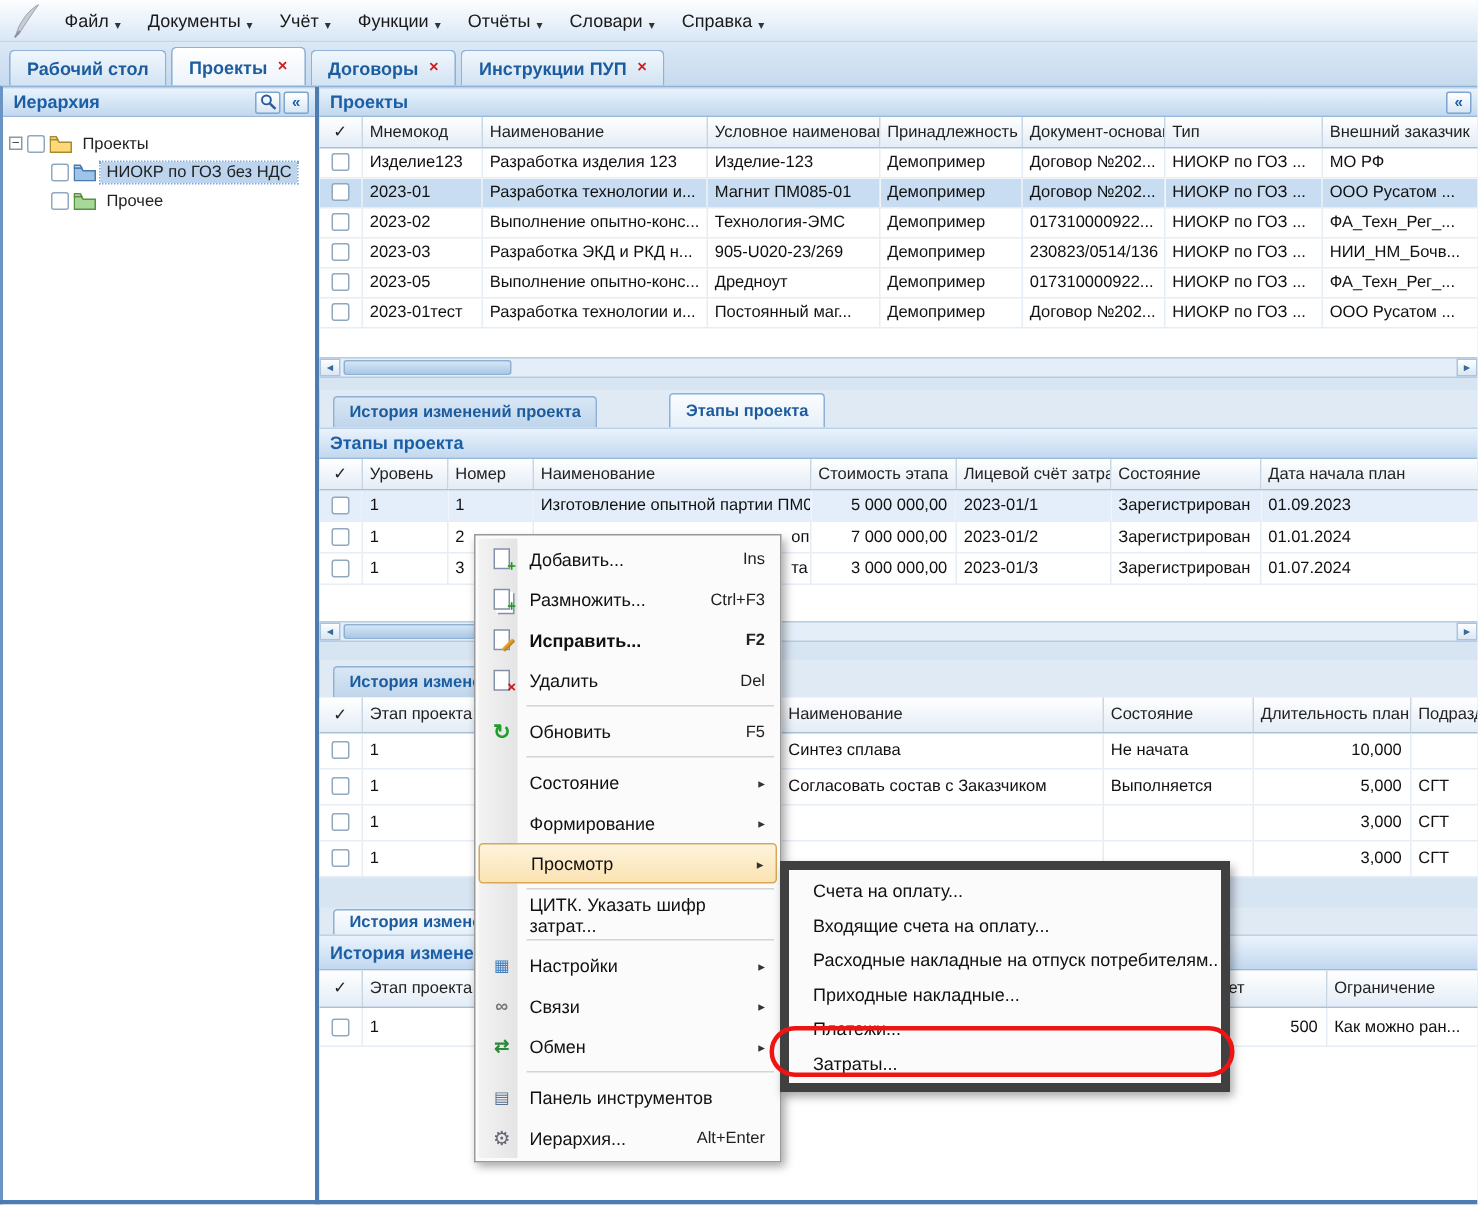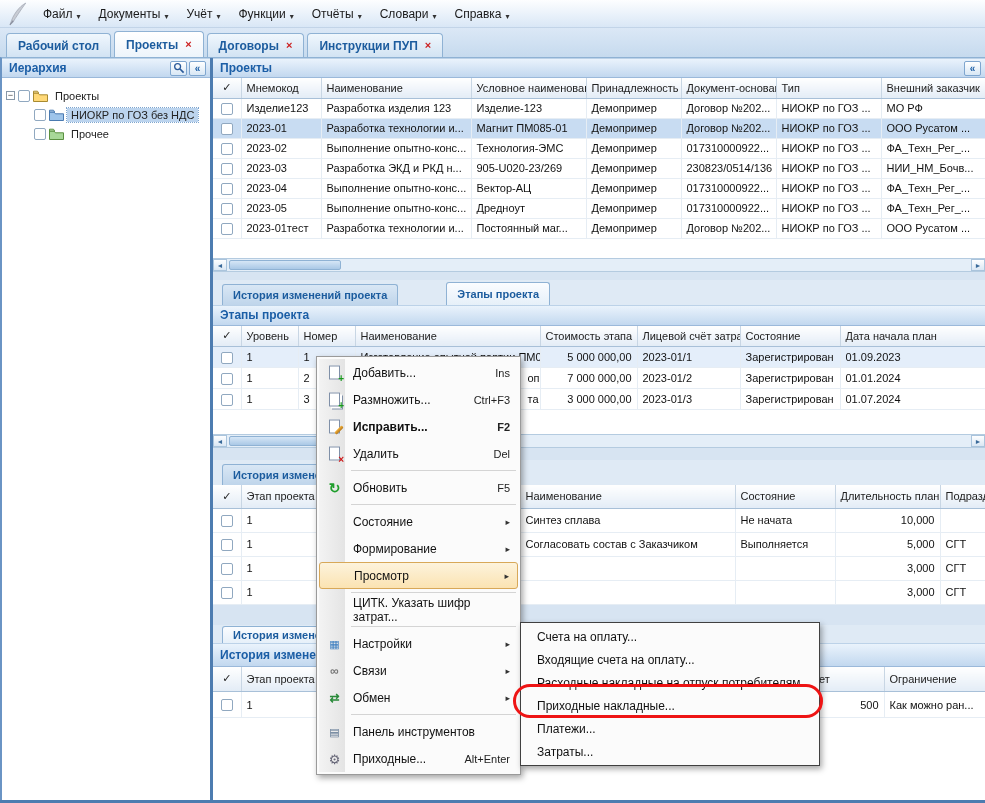--- a/index.html
+++ b/index.html
@@ -158,23 +158,23 @@
 .g-ref { color: #1f9e2c; font-size: 14px; font-weight: bold; }
 .g-ext { color: #3c7ec0; font-size: 11px; }
 .g-link { color: #777; font-size: 12px; font-weight: bold; }
 .g-exch { color: #2a8a3a; font-size: 12px; font-weight: bold; }
 .g-tb { color: #5a7390; font-size: 11px; }
 .g-set { color: #667; font-size: 13px; }
 
 
 .smenu {
   position: absolute; left: 520px; top: 574px; width: 300px;
-  background: #fbfbfb; border: 1px solid #404040;
+  background: #fbfbfb; border: 6px solid #404040;
   box-shadow: 2px 3px 6px rgba(0,0,0,.35);
-  padding: 2px; z-index: 11; margin-top: 48px;
+  padding: 2px; z-index: 11;
 }
 .sm-item { height: 23px; display: flex; align-items: center; padding: 0 10px 0 14px; font-size: 12px; color: #111; white-space: nowrap; overflow: hidden; }
 
 
 .ann {
   position: absolute; left: 513px; top: 684px; width: 310px; height: 34px;
   border: 3px solid #ee1414; border-radius: 17px;
   z-index: 12; pointer-events: none;
 }
 </style>
@@ -343,30 +343,20 @@
         <td>2023-03</td>
             <td>Разработка ЭКД и РКД н...</td>
             <td>905-U020-23/269</td>
             <td>Демопример</td>
             <td>230823/0514/136</td>
             <td>НИОКР по ГОЗ ...</td>
             <td>НИИ_НМ_Бочв...</td>
       </tr>
       <tr>
         <td class="cbc"><span class="cb"></span></td>
-        <td>2023-04</td>
-            <td>Выполнение опытно-конс...</td>
-            <td>Вектор-АЦ</td>
-            <td>Демопример</td>
-            <td>017310000922...</td>
-            <td>НИОКР по ГОЗ ...</td>
-            <td>ФА_Техн_Рег_...</td>
-      </tr>
-      <tr>
-        <td class="cbc"><span class="cb"></span></td>
         <td>2023-05</td>
             <td>Выполнение опытно-конс...</td>
             <td>Дредноут</td>
             <td>Демопример</td>
             <td>017310000922...</td>
             <td>НИОКР по ГОЗ ...</td>
             <td>ФА_Техн_Рег_...</td>
       </tr>
       <tr>
         <td class="cbc"><span class="cb"></span></td>
@@ -650,21 +640,21 @@
     <span>Обмен</span>
       <span class="sub">▸</span>
   </div>
   <div class="cm-sep"></div>
   <div class="cm-item">
     <span class="mi g-tb">▤</span>
     <span>Панель инструментов</span>
   </div>
   <div class="cm-item">
     <span class="mi g-set">⚙</span>
-    <span>Приходные...</span>
+    <span>Иерархия...</span>
       <span class="sc">Alt+Enter</span>
   </div>
 </div>
 
 <div class="smenu">
   <div class="sm-item">
       <span>Счета на оплату...</span>
     </div>
   <div class="sm-item">
       <span>Входящие счета на оплату...</span>

